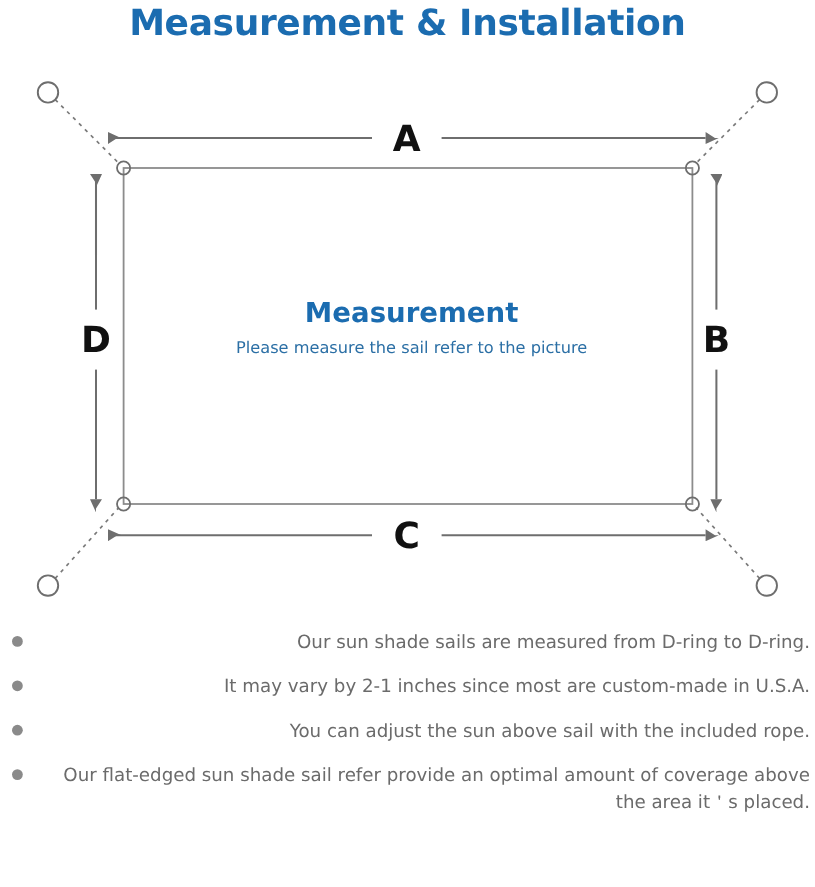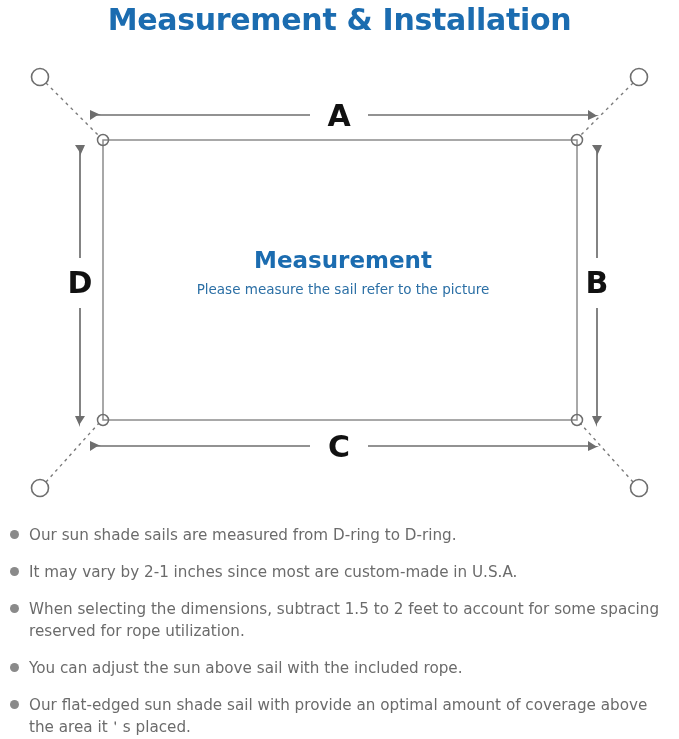--- a/index.html
+++ b/index.html
@@ -45,20 +45,21 @@
     top: 524px;
     left: 0;
     width: 679px;
   }
   .note-item {
     position: relative;
     display: flex;
     align-items: flex-start;
     margin-bottom: 15px;
     padding-left: 10px;
+    text-align: right;
   }
   .note-bullet {
     flex: 0 0 auto;
     width: 9px;
     height: 9px;
     border-radius: 50%;
     background: #8a8a8a;
     margin-top: 6px;
     margin-right: 10px;
   }
@@ -164,25 +165,21 @@
     <div class="note-item">
       <span class="note-bullet"></span>
       <span class="note-text">Our sun shade sails are measured from D-ring to D-ring.</span>
     </div>
     <div class="note-item">
       <span class="note-bullet"></span>
       <span class="note-text">It may vary by 2-1 inches since most are custom-made in U.S.A.</span>
     </div>
     <div class="note-item">
       <span class="note-bullet"></span>
-      <span class="note-text">When selecting the dimensions, subtract 1.5 to 2 feet to account for some spacing reserved for rope utilization.</span>
-    </div>
-    <div class="note-item">
-      <span class="note-bullet"></span>
       <span class="note-text">You can adjust the sun above sail with the included rope.</span>
     </div>
     <div class="note-item">
       <span class="note-bullet"></span>
-      <span class="note-text">Our flat-edged sun shade sail with provide an optimal amount of coverage above the area it＇s placed.</span>
+      <span class="note-text">Our flat-edged sun shade sail refer provide an optimal amount of coverage above the area it＇s placed.</span>
     </div>
   </div>
 
 </div>
 
 </body></html>

